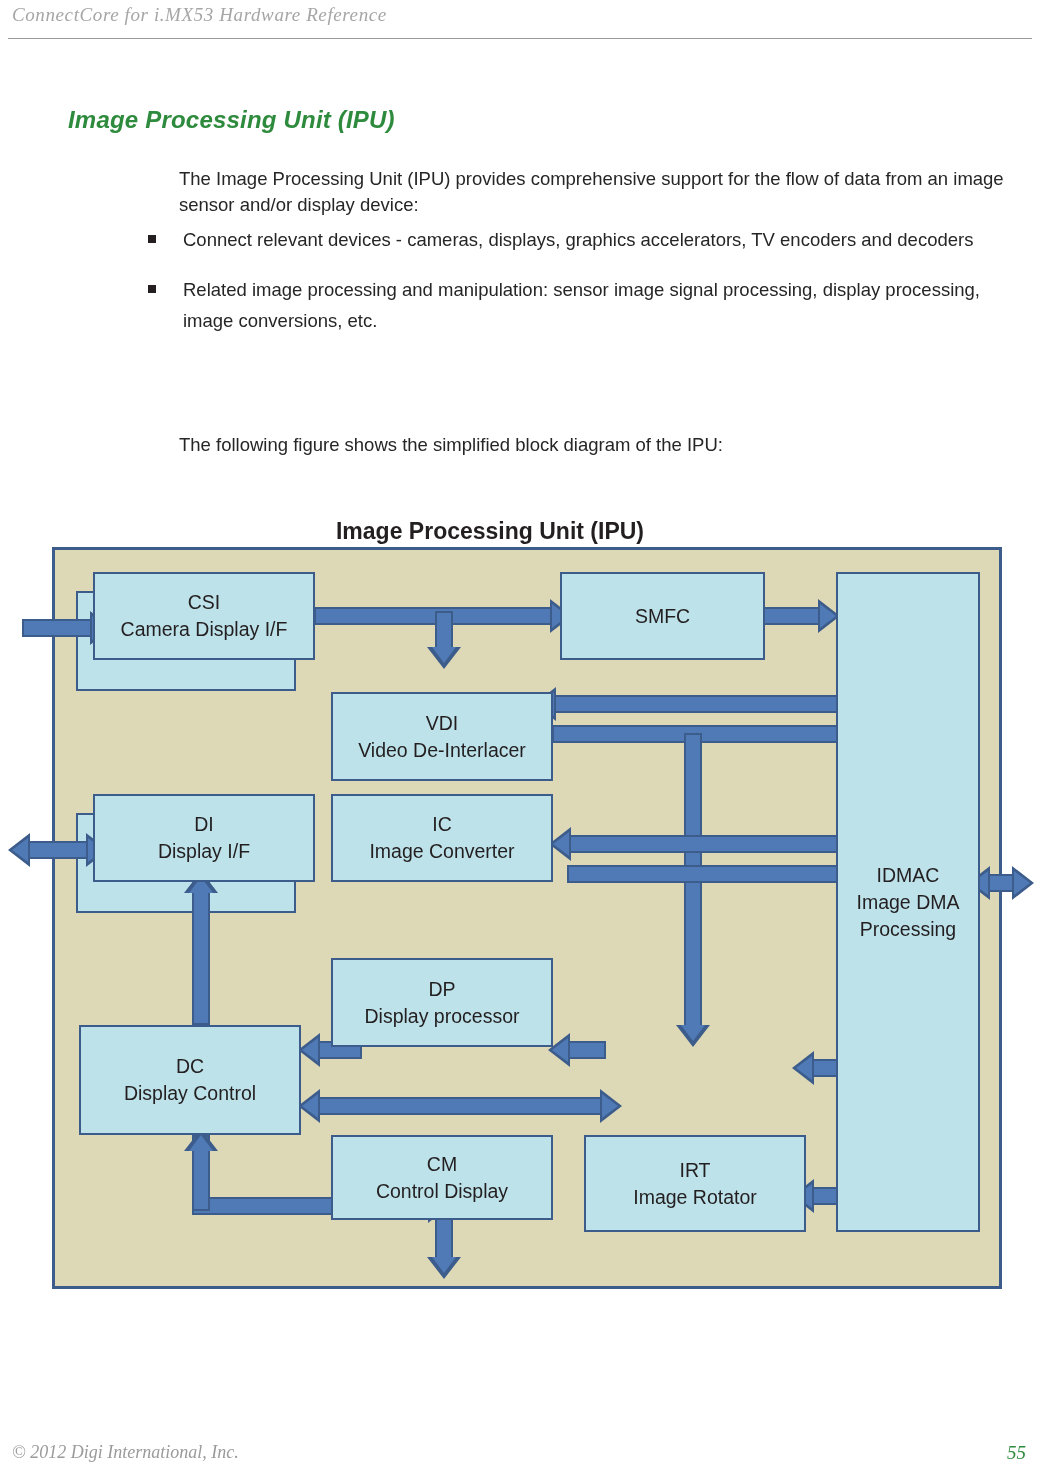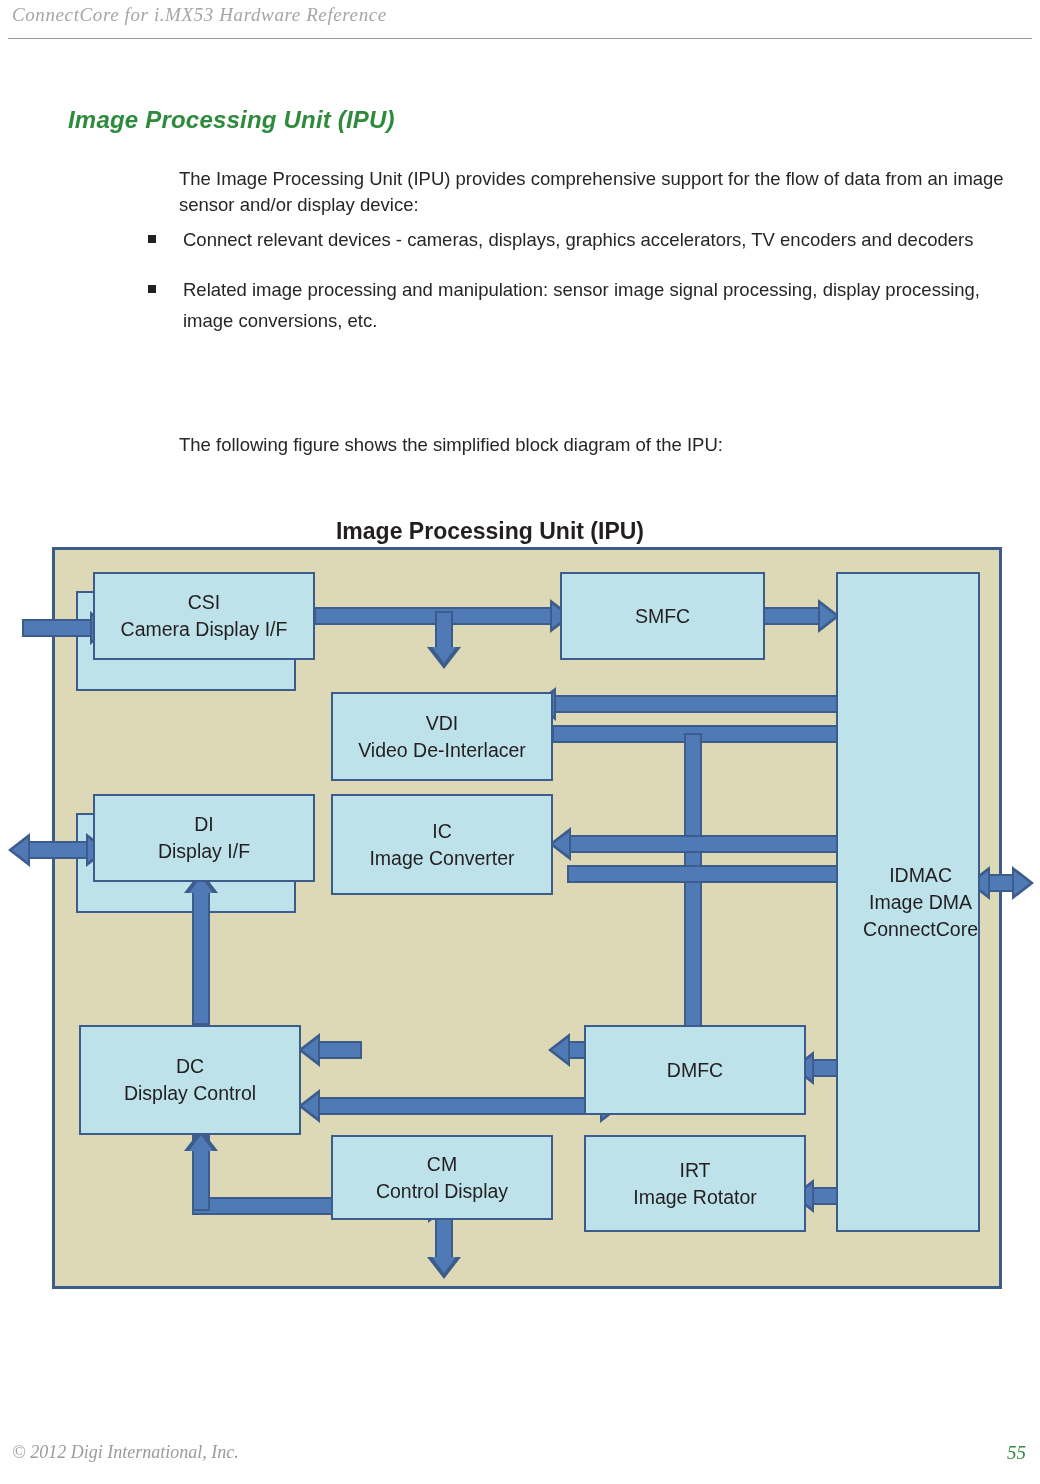--- a/index.html
+++ b/index.html
@@ -367,46 +367,49 @@
     </div>
 
     <div class="blk-shadow" style="left:24px; top:266px; width:220px; height:100px;"></div>
     <div class="blk" style="left:41px; top:247px; width:222px; height:88px;">
       <div>
         <span>DI</span><br>
         <span>Display I/F</span>
       </div>
     </div>
 
-    <div class="blk" style="left:279px; top:247px; width:222px; height:101px;">
+    <div class="blk" style="left:279px; top:247px; width:222px; height:88px;">
       <div>
         <span>IC</span><br>
         <span>Image Converter</span>
       </div>
     </div>
 
-    <div class="blk" style="left:784px; top:25px; width:144px; height:660px;justify-content:flex-end;">
+    <div class="blk" style="left:784px; top:25px; width:144px; height:660px;">
       <div>
         <span>IDMAC</span><br>
         <span>Image DMA</span><br>
-        <span>ConnectCore</span>
-      </div>
-    </div>
-
+        <span>Processing</span>
+      </div>
+    </div>
+
+    <div class="blk" style="left:279px; top:411px; width:222px; height:89px;">
+      <div>
+        <span>DP</span><br>
+        <span>Display processor</span>
+      </div>
+    </div>
 
     <div class="blk" style="left:27px; top:478px; width:222px; height:110px;">
       <div>
         <span>DC</span><br>
         <span>Display Control</span>
       </div>
     </div>
 
-    <div class="blk" style="left:532px; top:478px; width:222px; height:90px;">
-      <span>DMFC</span>
-    </div>
 
     <div class="blk" style="left:279px; top:588px; width:222px; height:85px;">
       <div>
         <span>CM</span><br>
         <span>Control Display</span>
       </div>
     </div>
 
     <div class="blk" style="left:532px; top:588px; width:222px; height:97px;">
       <div>

